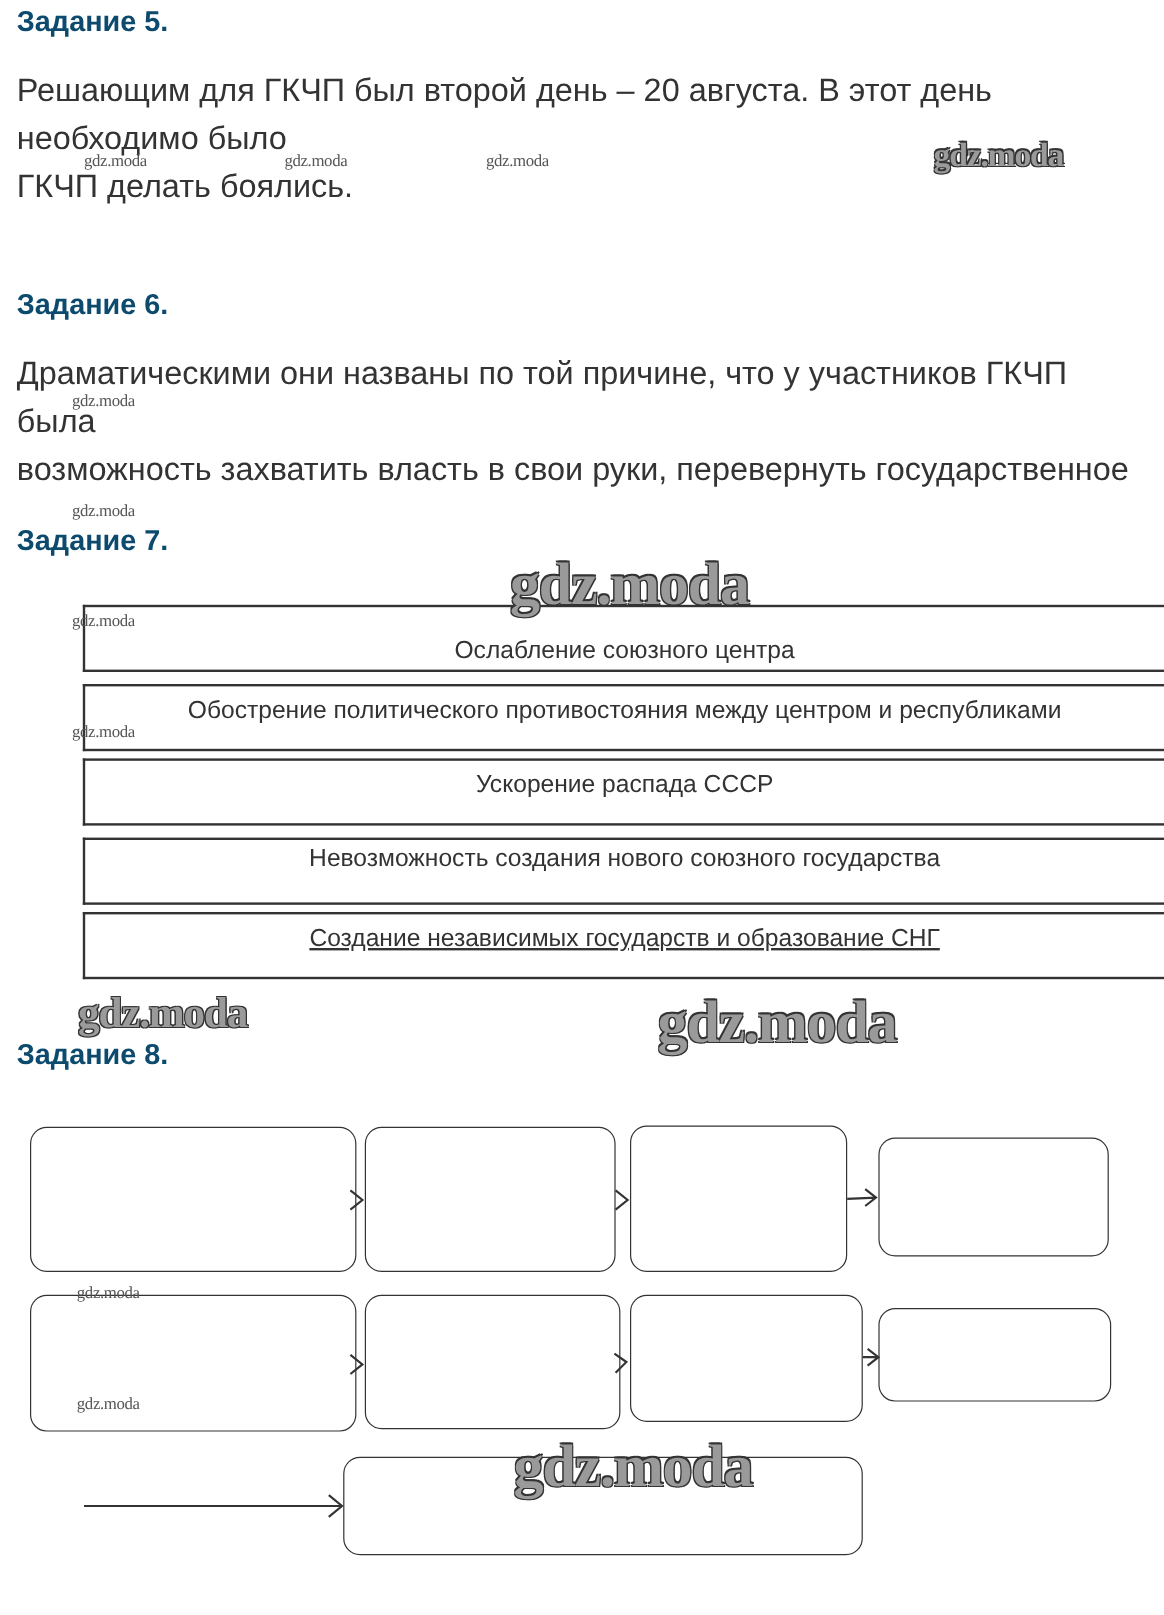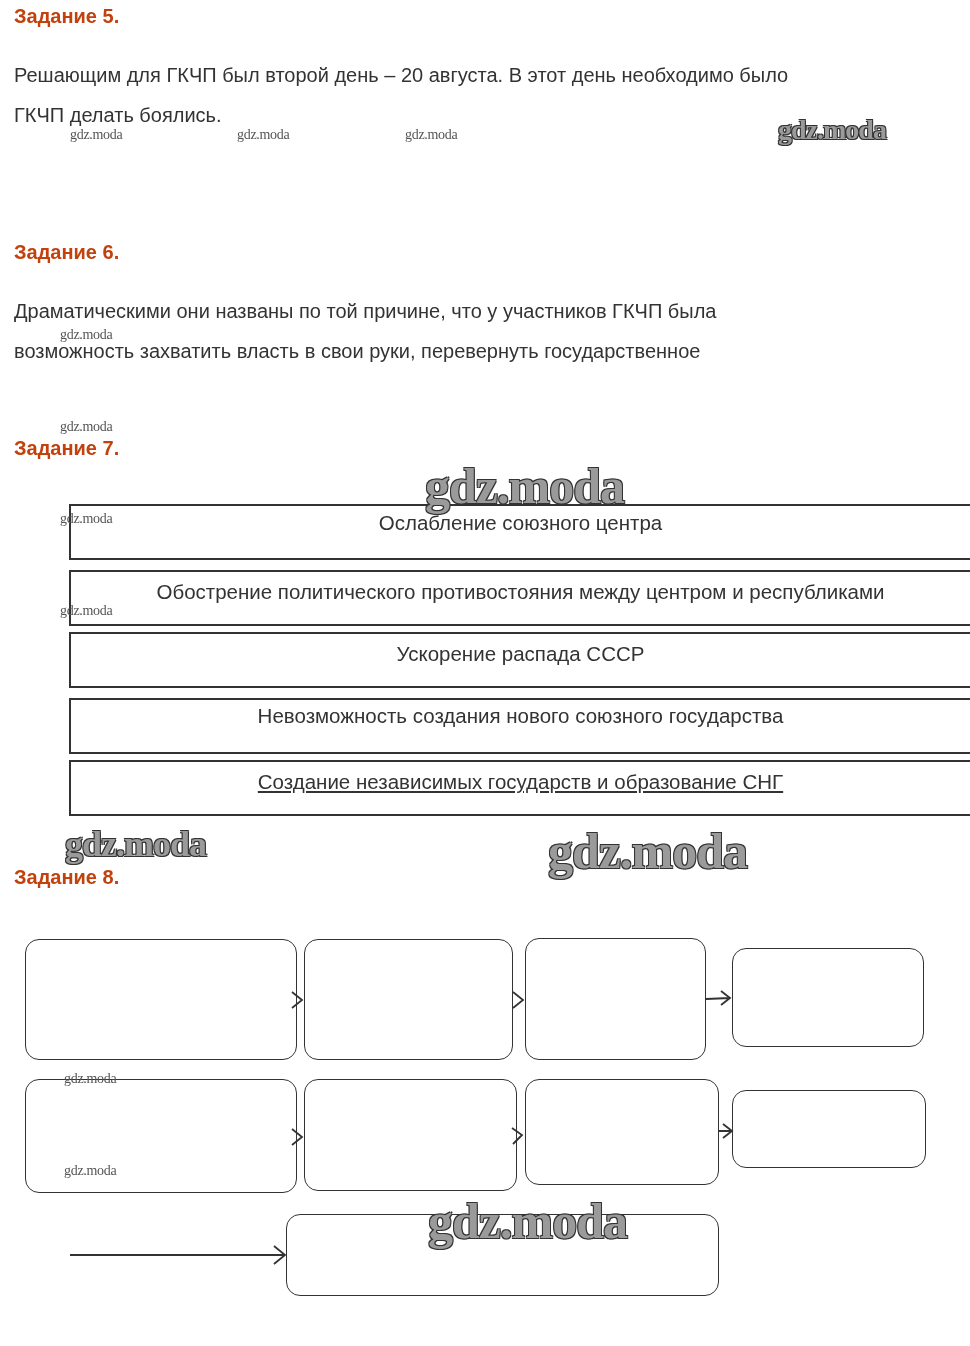--- a/index.html
+++ b/index.html
@@ -1,24 +1,24 @@
 <!DOCTYPE html>
 <html><head>
 <meta charset="utf-8">
 <style>
   html, body { margin: 0; padding: 0; background: #ffffff; }
   body {
     width: 970px; height: 1346px; position: relative; overflow: hidden;
     font-family: "Liberation Sans", sans-serif; color: #333333;
   }
   .heading {
-    position: absolute; left: 14px; font-weight: bold; font-size: 20px; color: #c2410c;
+    position: absolute; left: 14px; font-weight: bold; font-size: 24px; color: #0c4a6e;
   }
   .para {
-    position: absolute; left: 14px; width: 940px; font-size: 20px; line-height: 40px; color: #333;
+    position: absolute; left: 14px; width: 940px; font-size: 27px; line-height: 40px; color: #333;
   }
   .wm-small {
     position: absolute; font-family: "Liberation Serif", serif; font-size: 14px;
     color: #555; letter-spacing: -0.3px;
   }
   .wm-big {
     position: absolute; font-family: "Liberation Serif", serif; font-weight: bold;
     color: #9a9a9a; letter-spacing: -1px;
     text-shadow: 1px 1px 0 #333, -1px -1px 0 #333, 1px -1px 0 #333, -1px 1px 0 #333;
     line-height: 1;
@@ -46,21 +46,21 @@
 
 <div class="heading" style="top:241px;">Задание 6.</div>
 <div class="para" style="top:291px;">
   <div>Драматическими они названы по той причине, что у участников ГКЧП была</div>
   <div>возможность захватить власть в свои руки, перевернуть государственное</div>
 </div>
 
 <div class="heading" style="top:437px;">Задание 7.</div>
 
 <div class="chain-box" style="top:504px; height:56px;">
-  <span style="padding-top:5px;">Ослабление союзного центра</span>
+  <span style="padding-top:24px;">Ослабление союзного центра</span>
 </div>
 <div class="chain-box" style="top:570px; height:56px;">
   <span style="padding-top:8px;">Обострение политического противостояния между центром и республиками</span>
 </div>
 <div class="chain-box" style="top:632px; height:56px;">
   <span style="padding-top:8px;">Ускорение распада СССР</span>
 </div>
 <div class="chain-box" style="top:698px; height:56px;">
   <span style="padding-top:4px;">Невозможность создания нового союзного государства</span>
 </div>

